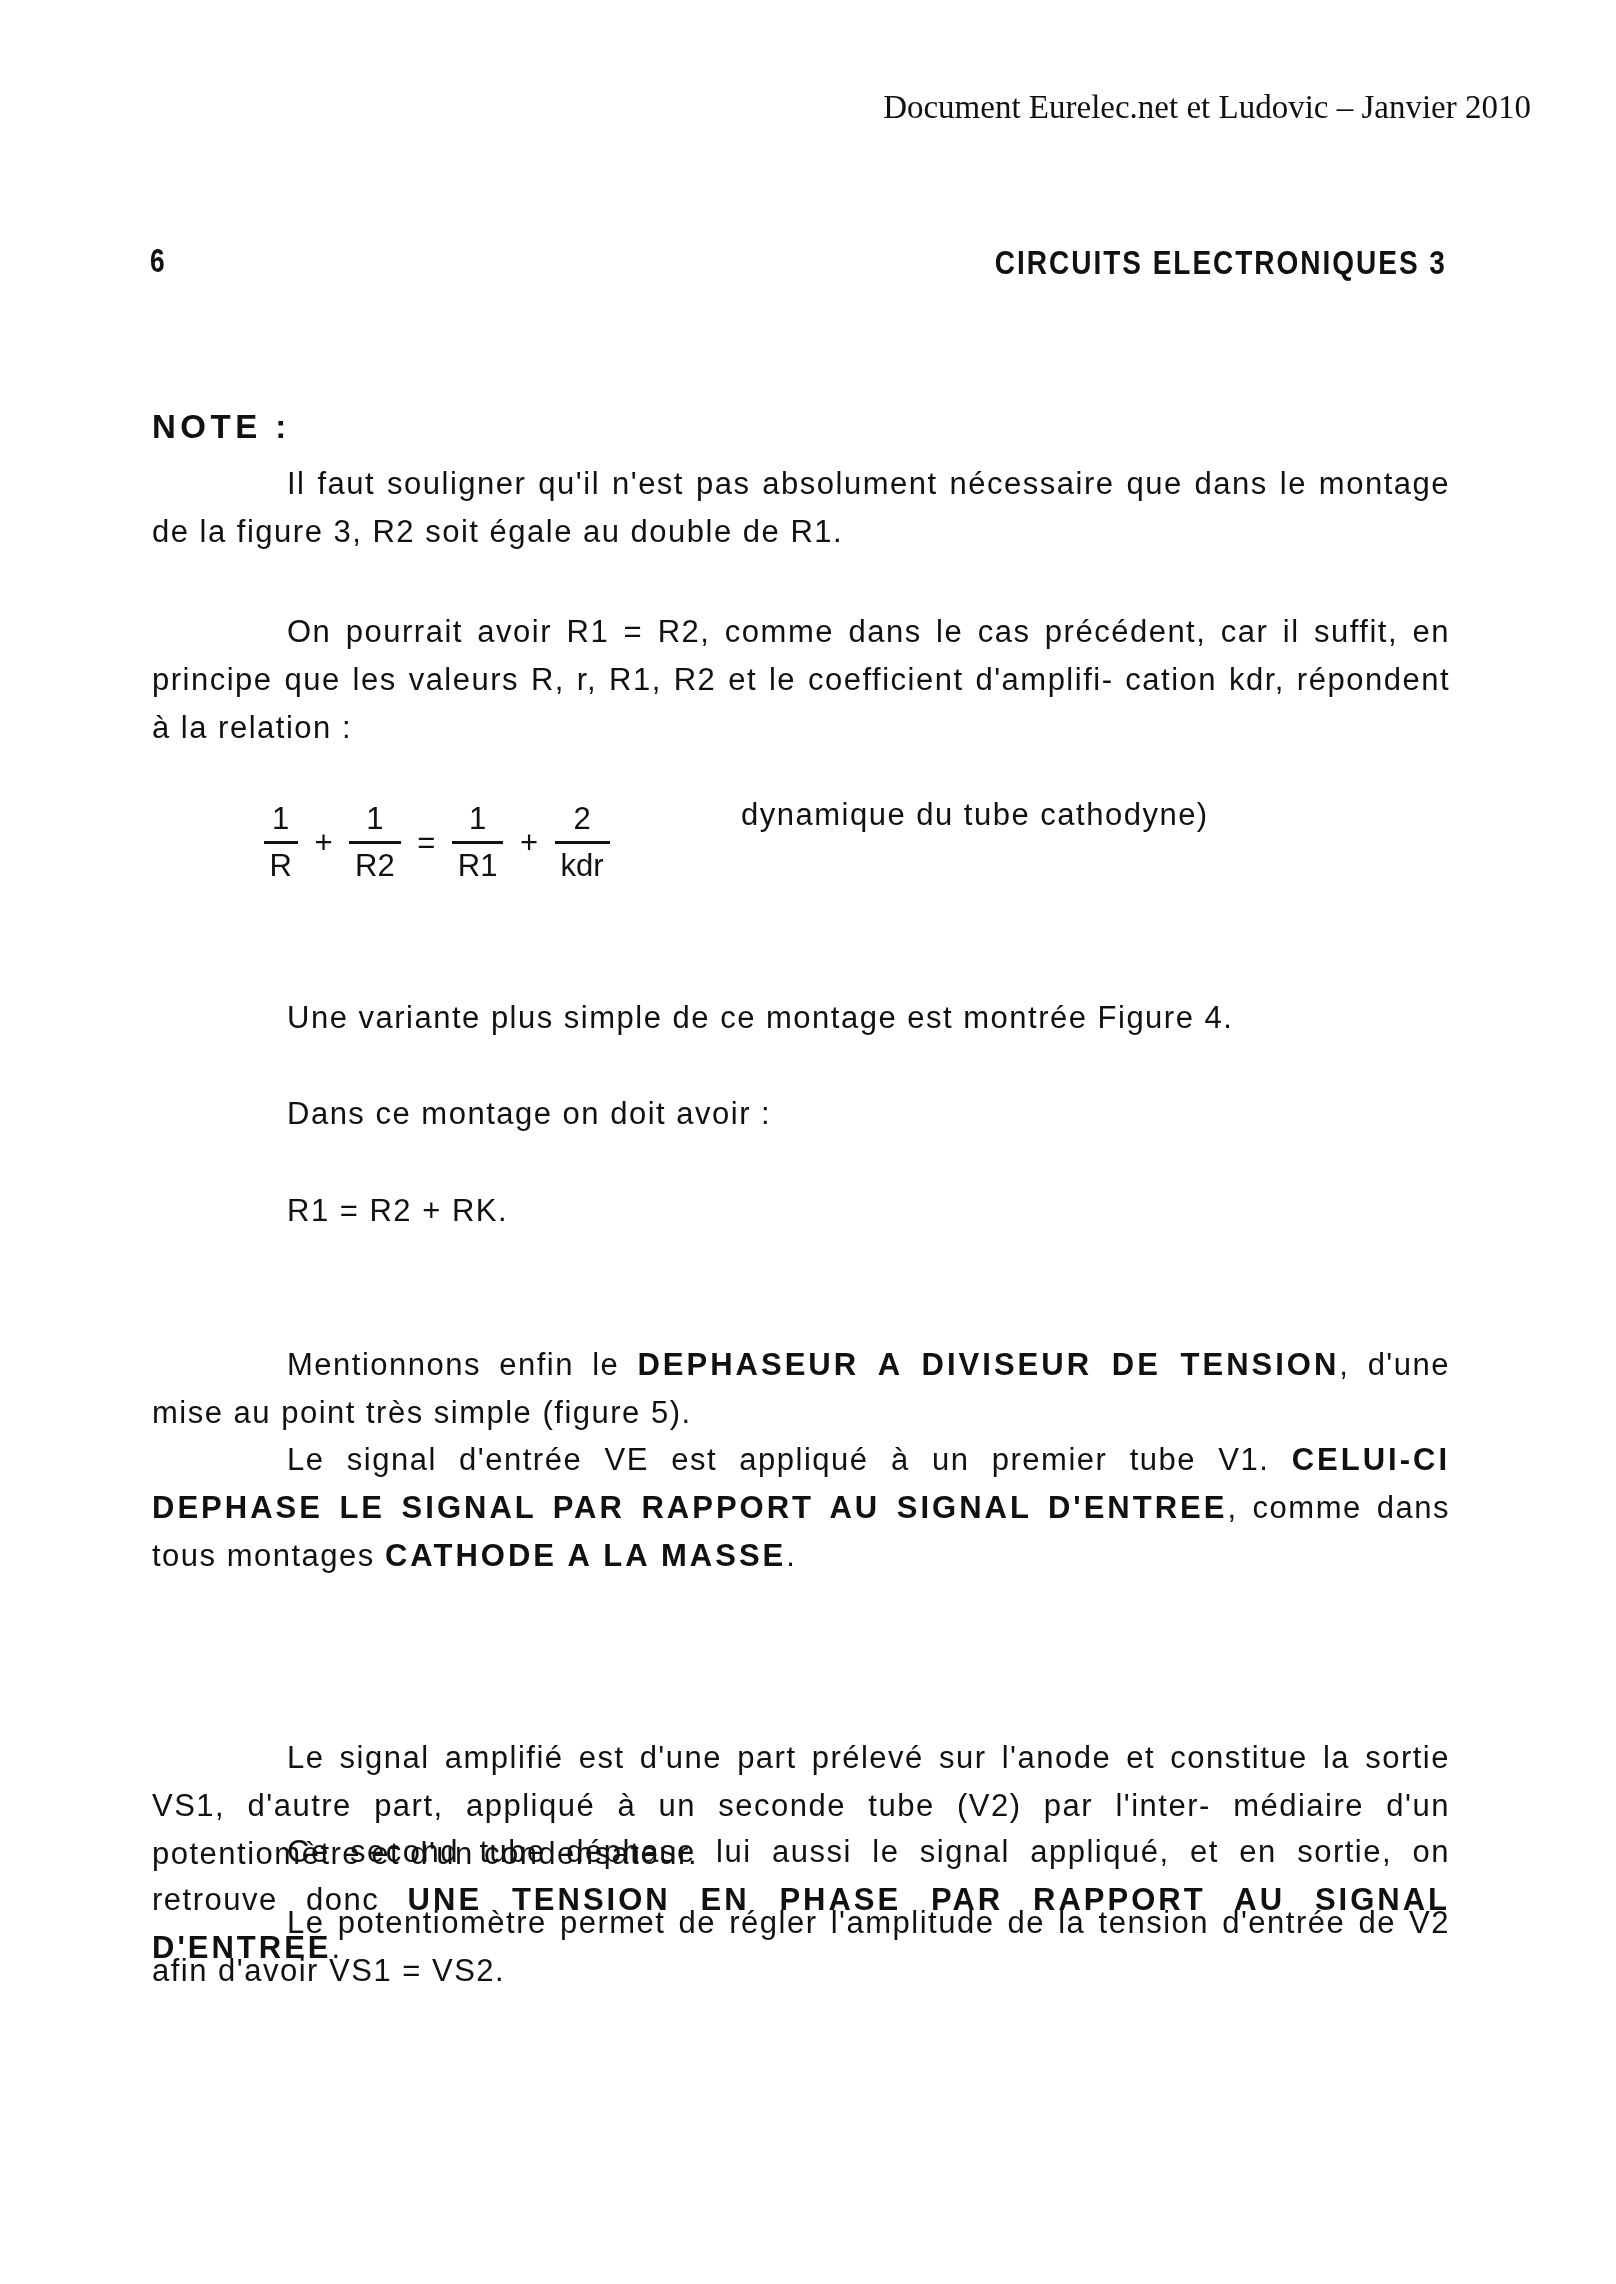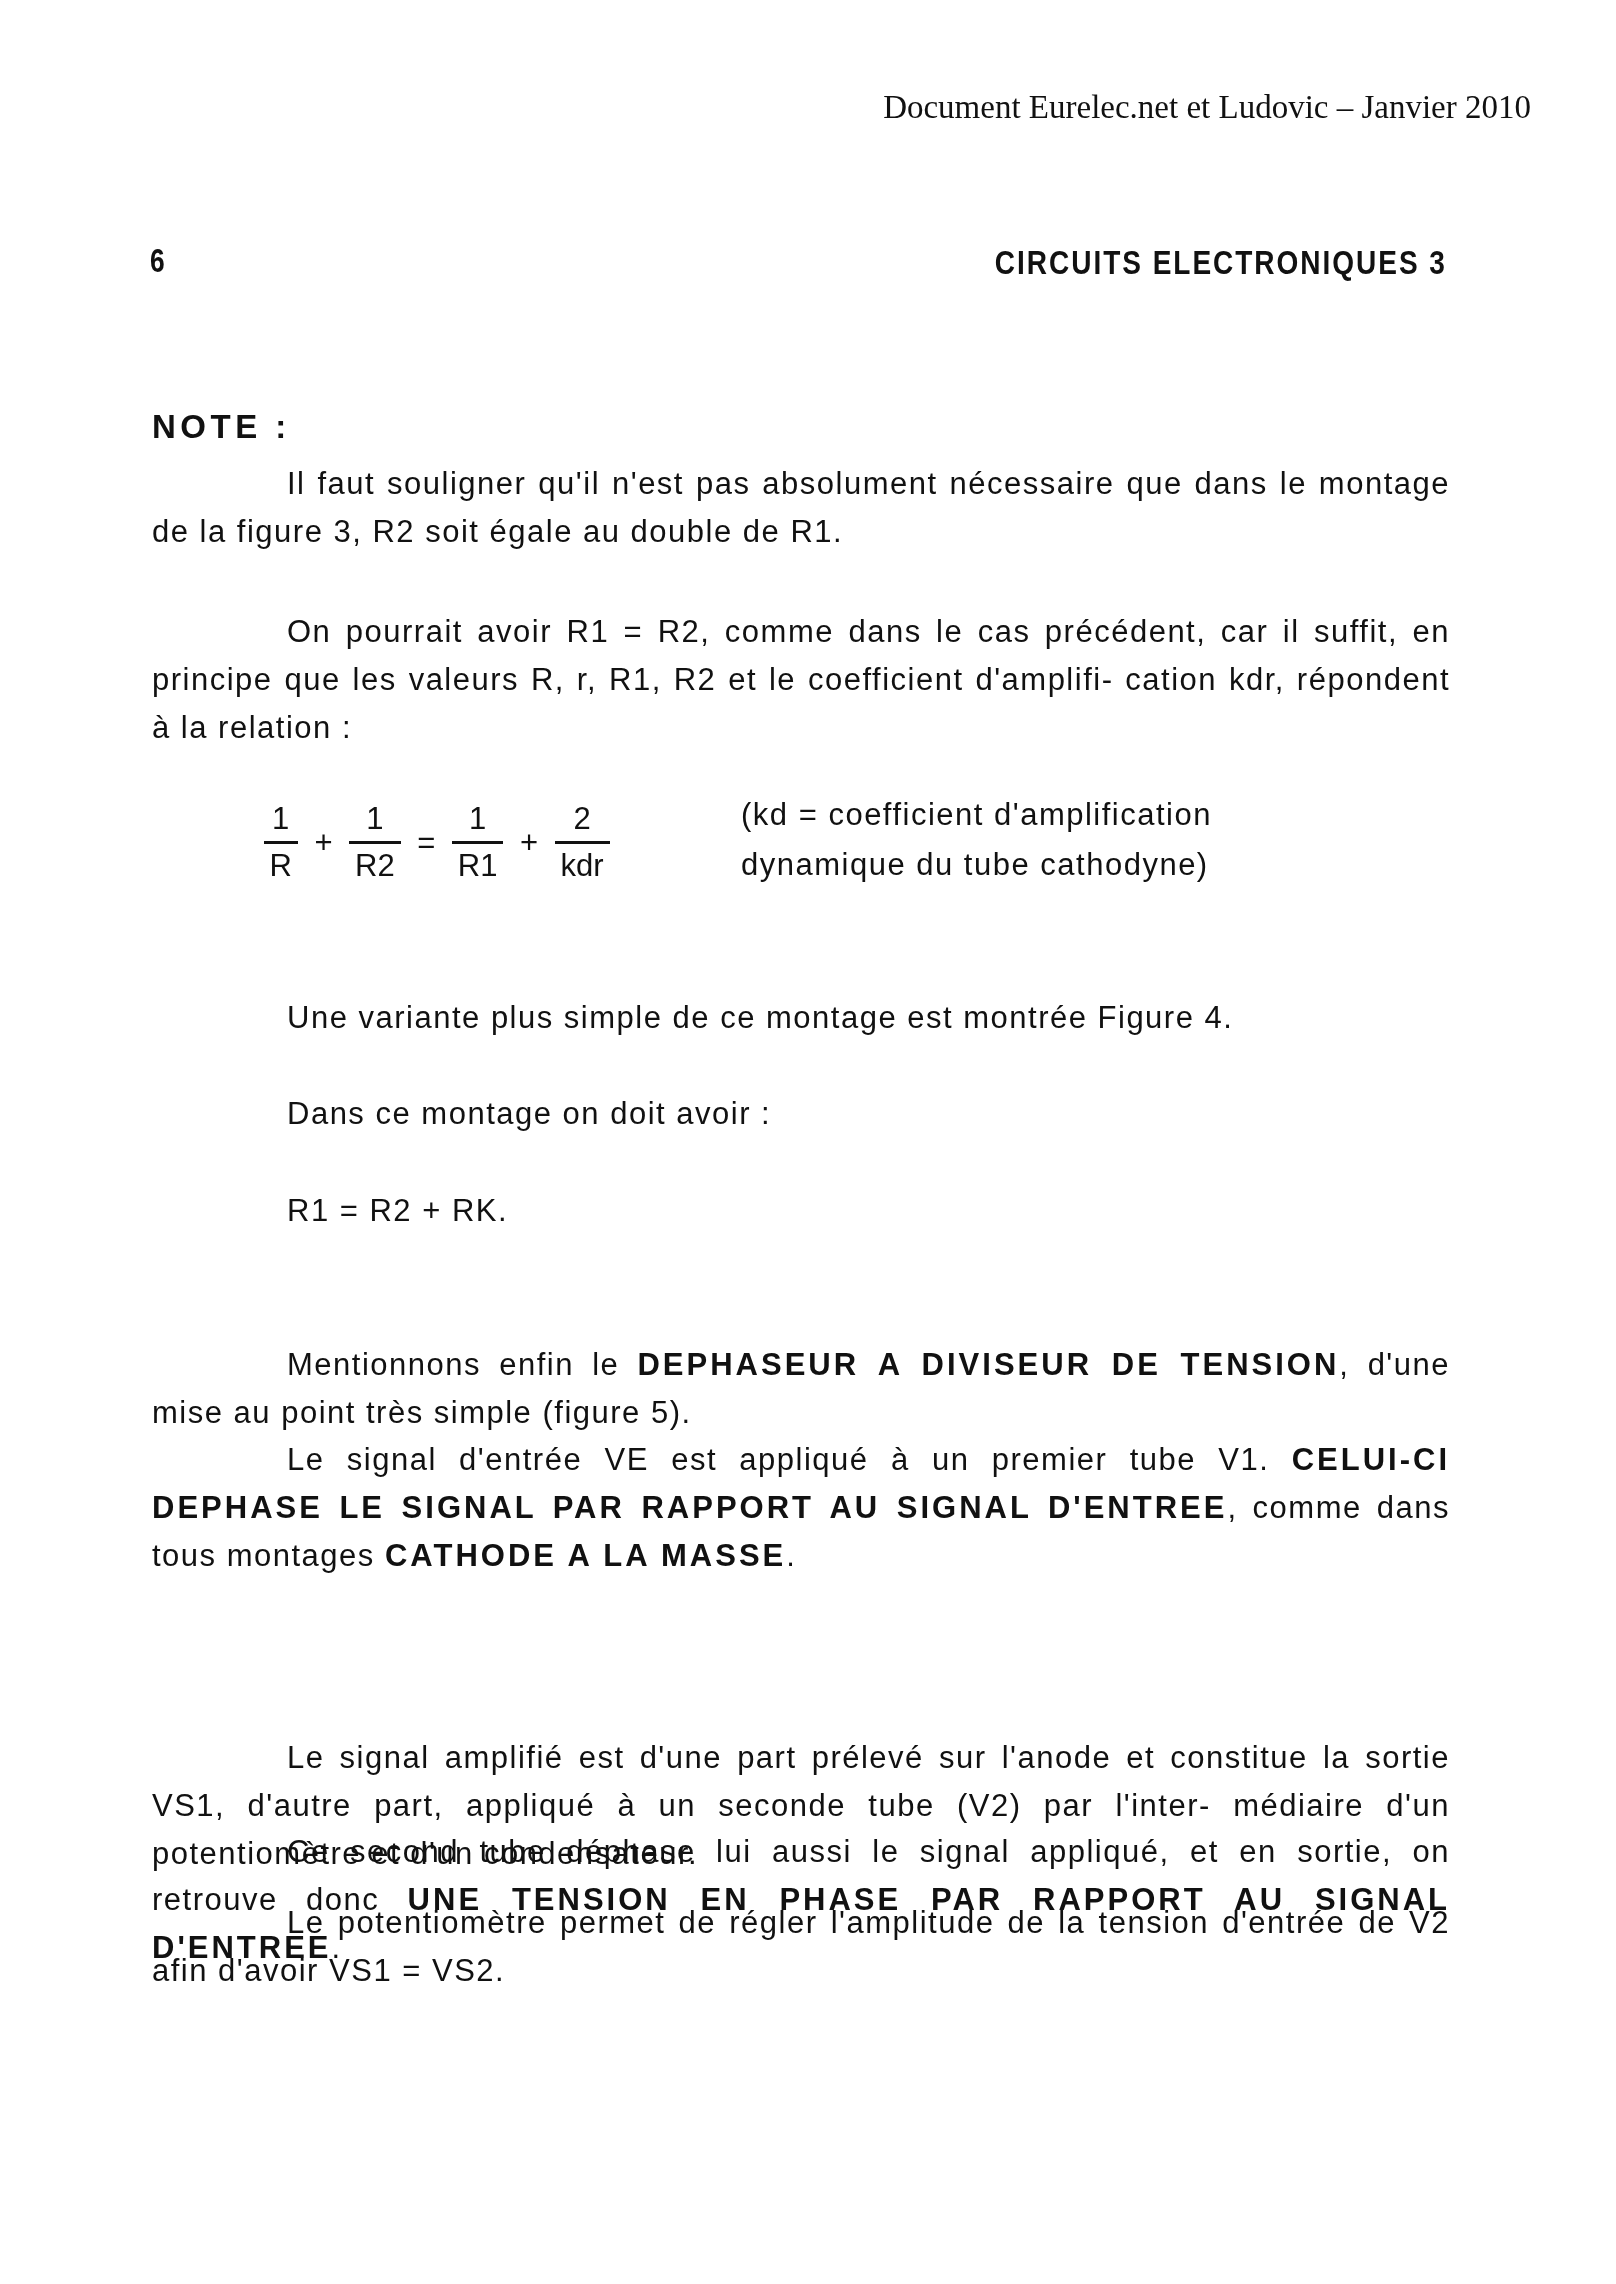--- a/index.html
+++ b/index.html
@@ -61,21 +61,20 @@
     <span class="den">R1</span>
   </span>
   <span class="op">+</span>
   <span class="frac">
     <span class="num">2</span>
     <span class="bar"></span>
     <span class="den">kdr</span>
   </span>
 </div>
 <div id="formula-note" class="sans">
-  <div>(kd = coefficient d'amplification</div>
   <div>dynamique du tube cathodyne)</div>
 </div>
 
 <div class="block sans" style="top:994px;">
   <p class="indent">Une variante plus simple de ce montage est montrée Figure 4.</p>
 </div>
 <div class="block sans" style="top:1090px;">
   <p class="indent">Dans ce montage on doit avoir :</p>
 </div>
 <div class="block sans" style="top:1187px;">

